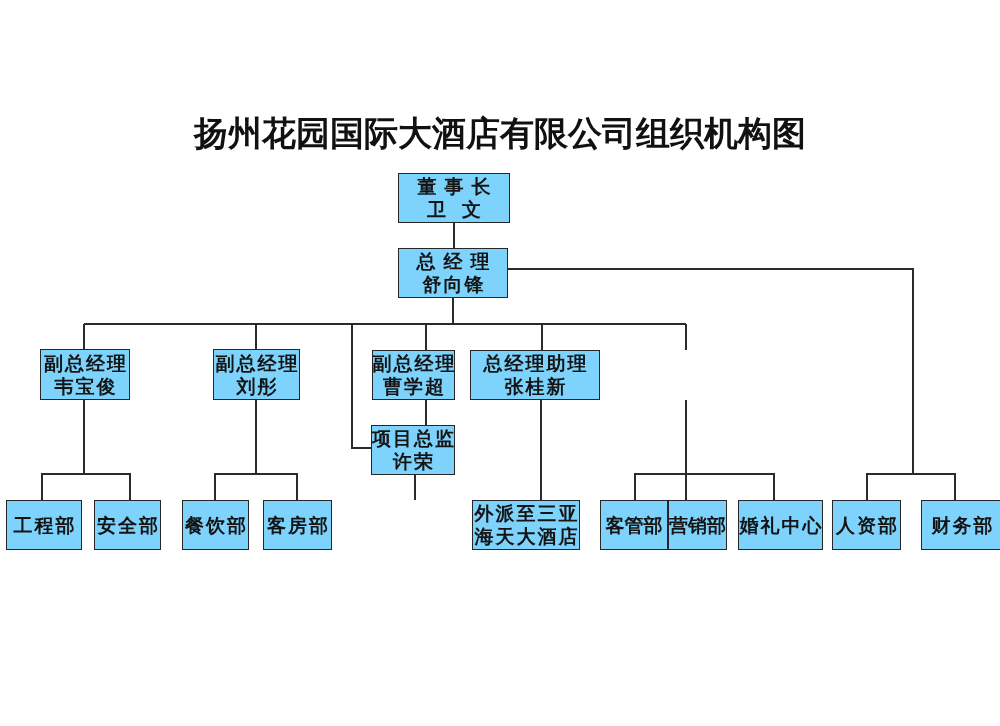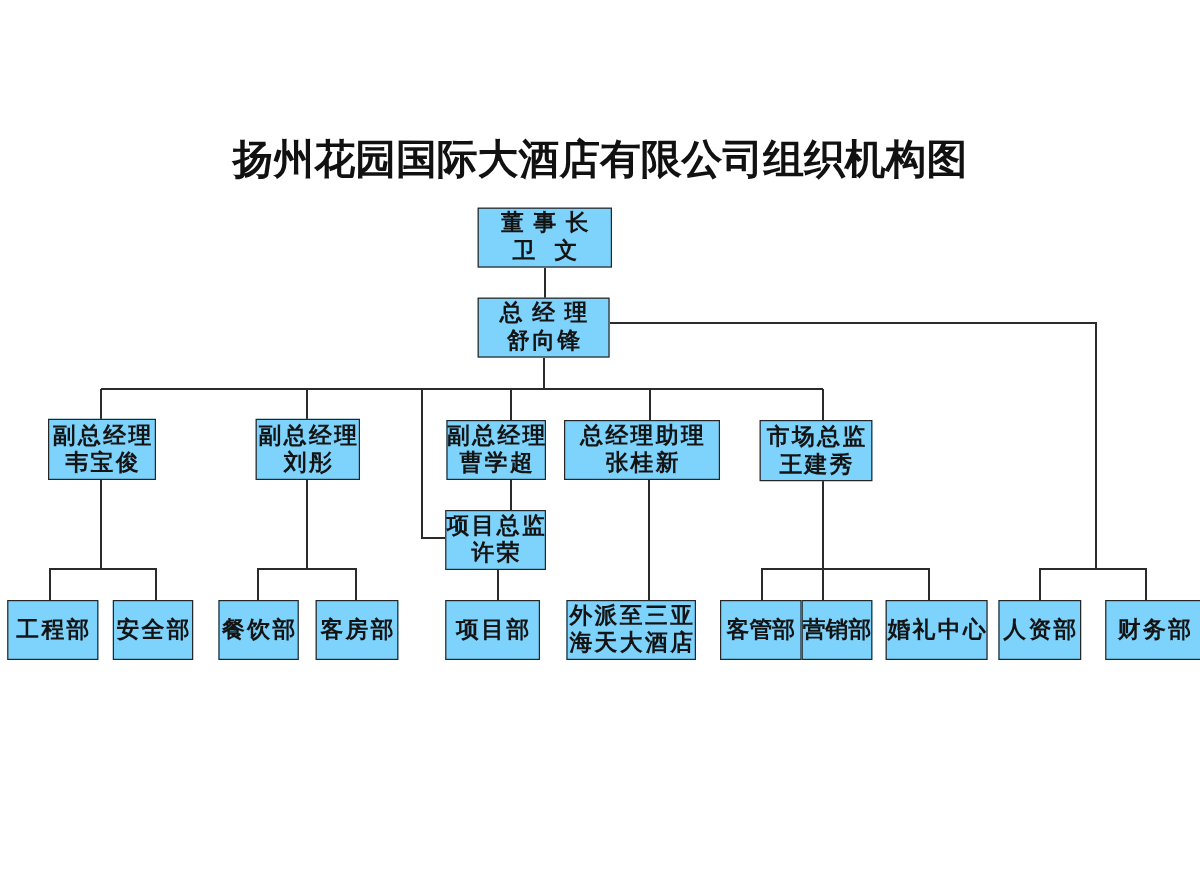--- a/index.html
+++ b/index.html
@@ -82,24 +82,20 @@
   <div class="obox" style="left:372px;top:350px;width:83px;height:50px">
     <span class="l sp1">副总经理</span>
     <span class="l sp1">曹学超</span>
   </div>
 
   <div class="obox" style="left:470px;top:350px;width:130px;height:50px">
     <span class="l sp1">总经理助理</span>
     <span class="l sp1">张桂新</span>
   </div>
 
-  <div class="obox" style="left:633px;top:350px;width:94px;height:51px">
-    <span class="l sp1">市场总监</span>
-    <span class="l sp1">王建秀</span>
-  </div>
 
   <div class="obox" style="left:371px;top:425px;width:84px;height:50px">
     <span class="l sp1">项目总监</span>
     <span class="l sp1">许荣</span>
   </div>
 
   <div class="obox" style="left:6px;top:500px;width:76px;height:50px">
     <span class="l sp1">工程部</span>
   </div>
 
@@ -108,23 +104,20 @@
   </div>
 
   <div class="obox" style="left:182px;top:500px;width:67px;height:50px">
     <span class="l sp1">餐饮部</span>
   </div>
 
   <div class="obox" style="left:263px;top:500px;width:69px;height:50px">
     <span class="l sp1">客房部</span>
   </div>
 
-  <div class="obox" style="left:371px;top:500px;width:79px;height:50px">
-    <span class="l sp1">项目部</span>
-  </div>
 
   <div class="obox" style="left:472px;top:500px;width:108px;height:50px">
     <span class="l sp1">外派至三亚</span>
     <span class="l sp1">海天大酒店</span>
   </div>
 
   <div class="obox" style="left:600px;top:500px;width:68px;height:50px">
     <span class="l">客管部</span>
   </div>
 

